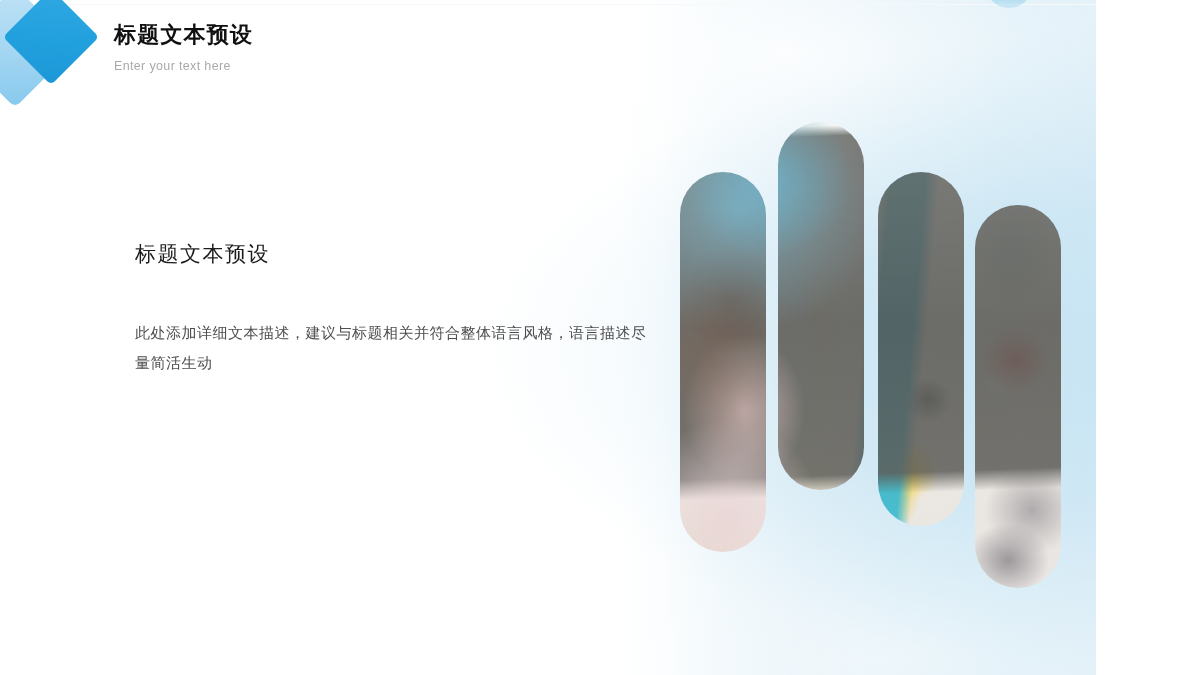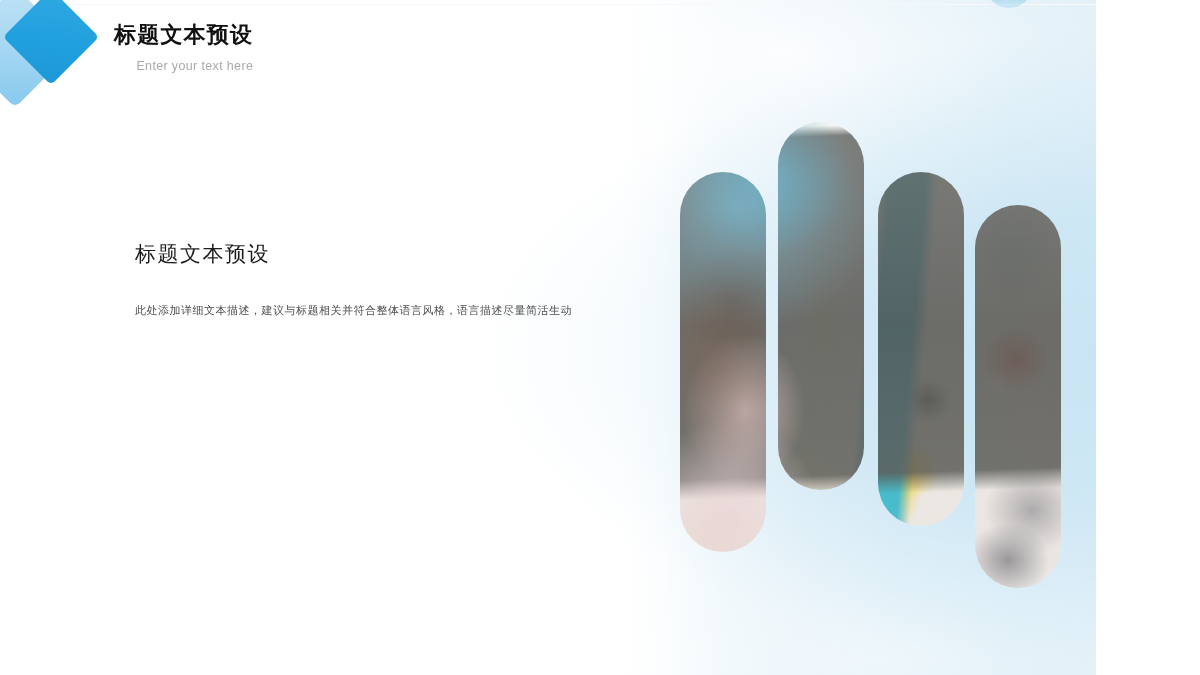--- a/index.html
+++ b/index.html
@@ -78,40 +78,39 @@
     line-height: 1.2;
     white-space: nowrap;
   }
   .header-sub {
     margin-top: 11px;
     font-size: 12.5px;
     font-weight: normal;
     color: #aaaaac;
     letter-spacing: 0.35px;
     white-space: nowrap;
-    text-align: right;
   }
 
   
   .body-block {
     position: absolute;
     left: 135px; top: 240px;
     width: 525px;
   }
   .body-heading {
     font-size: 21px;
     font-weight: normal;
     color: #1d1d1d;
     letter-spacing: 1.5px;
     line-height: 1.35;
     white-space: nowrap;
   }
   .body-para {
-    margin-top: 31px;
-    font-size: 11px;
+    margin-top: 50px;
+    font-size: 15px;
     font-weight: normal;
     color: #4d4d4f;
     letter-spacing: 0.5px;
     line-height: 2.0;
     width: 520px;
   }
 
   
   .collage {
     position: absolute;

